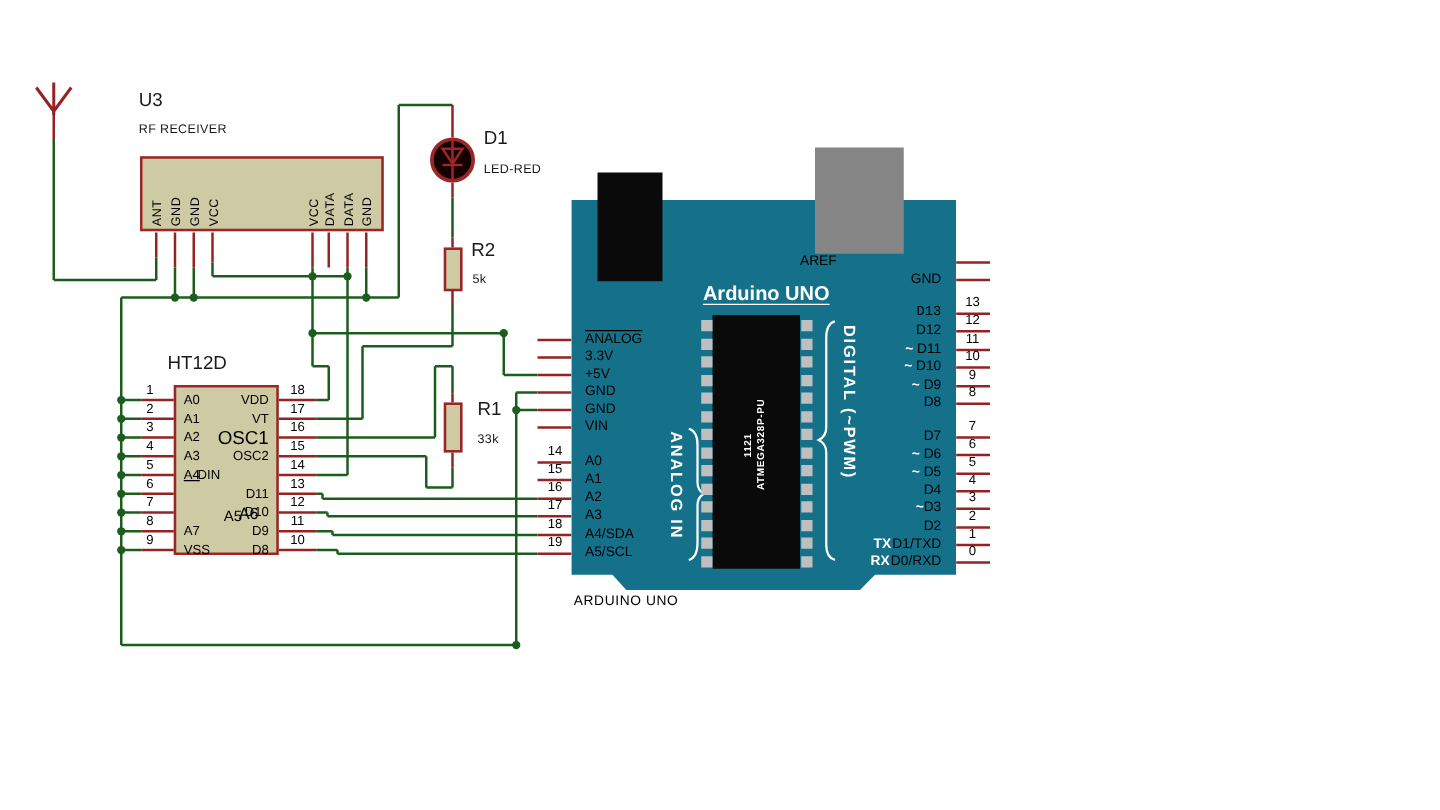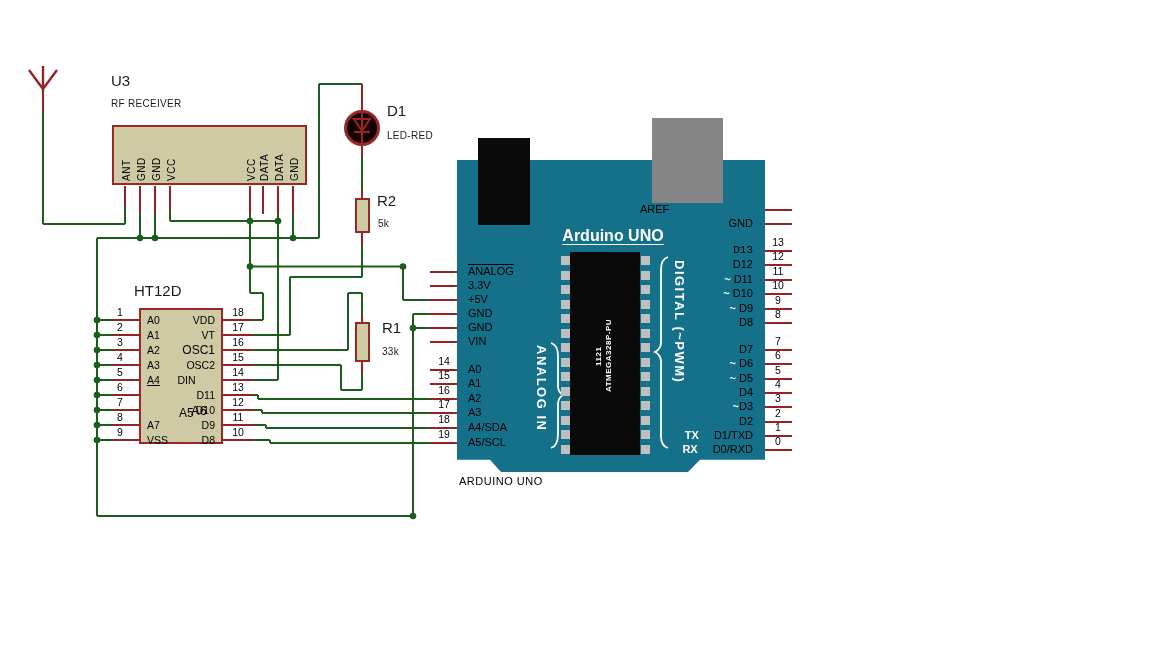--- a/index.html
+++ b/index.html
@@ -16,21 +16,21 @@
   .blk{position:absolute;background:#0a0a0a;}
   .usb{position:absolute;background:#858585;}
   .pad{position:absolute;width:9px;height:9px;background:#bfbfbf;}
   .wlbl{position:absolute;color:#fff;font-weight:bold;white-space:pre;}
   .boardtitle{position:absolute;left:546px;top:227px;width:134px;text-align:center;color:#fff;
               font-weight:bold;font-size:16px;text-decoration:underline;text-underline-offset:3px;}
   .vwhite{transform-origin:0 0;transform:rotate(90deg);font-size:13px;letter-spacing:1.5px;}
   .chiptxt{transform-origin:0 0;transform:rotate(-90deg);font-size:8px;color:#fff;letter-spacing:.5px;white-space:pre;}
   .ov{text-decoration:overline;}
   .pwm{color:#fff;font-weight:bold;}
-  .pref{color:#fff;font-weight:bold;margin-right:15px;}
+  .pref{color:#fff;font-weight:bold;margin-right:1px;}
   .led{position:absolute;left:344px;top:110px;width:36px;height:36px;border-radius:50%;
        box-sizing:border-box;border:3px solid #9a2626;background:#140000;}
   svg.overlay{position:absolute;left:0;top:0;pointer-events:none;}
   .caption{font-size:11px;letter-spacing:.5px;}
 </style>
 </head>
 <body>
 
 <div id="canvas">
 
@@ -248,25 +248,25 @@
     <div class="lbl " style="left: 147px; top: 404px; font-size: 13px; margin-left: 44px;">A6</div>
     <div class="lbl num" style="left: 106px; top: 396px; width: 28px;">7</div>
     <div class="lbl " style="left: 147px; top: 419px; font-size: 10.5px;">A7</div>
     <div class="lbl num" style="left: 106px; top: 411px; width: 28px;">8</div>
     <div class="lbl " style="left: 147px; top: 434px; font-size: 10.5px;">VSS</div>
     <div class="lbl num" style="left: 106px; top: 426px; width: 28px;">9</div>
     <div class="lbl " style="left: 158px; top: 314px; width: 57px; text-align: right; font-size: 10.5px;">VDD</div>
     <div class="lbl num" style="left: 224px; top: 306px; width: 28px;">18</div>
     <div class="lbl " style="left: 158px; top: 329px; width: 57px; text-align: right; font-size: 10.5px;">VT</div>
     <div class="lbl num" style="left: 224px; top: 321px; width: 28px;">17</div>
-    <div class="lbl " style="left: 158px; top: 344px; width: 57px; text-align: right; font-size: 12px;">OSC1</div>
+    <div class="lbl " style="left: 158px; top: 344px; width: 57px; text-align: right; font-size: 15px;">OSC1</div>
     <div class="lbl num" style="left: 224px; top: 336px; width: 28px;">16</div>
     <div class="lbl " style="left: 158px; top: 359px; width: 57px; text-align: right; font-size: 10.5px;">OSC2</div>
     <div class="lbl num" style="left: 224px; top: 351px; width: 28px;">15</div>
-    <div class="lbl " style="left: 158px; top: 374px; width: 57px; text-align: center; font-size: 10.5px;">DIN</div>
+    <div class="lbl " style="left: 158px; top: 374px; width: 57px; text-align: left; font-size: 10.5px;">DIN</div>
     <div class="lbl num" style="left: 224px; top: 366px; width: 28px;">14</div>
     <div class="lbl " style="left: 158px; top: 389px; width: 57px; text-align: right; font-size: 10.5px;">D11</div>
     <div class="lbl num" style="left: 224px; top: 381px; width: 28px;">13</div>
     <div class="lbl " style="left: 158px; top: 404px; width: 57px; text-align: right; font-size: 10.5px;">D10</div>
     <div class="lbl num" style="left: 224px; top: 396px; width: 28px;">12</div>
     <div class="lbl " style="left: 158px; top: 419px; width: 57px; text-align: right; font-size: 10.5px;">D9</div>
     <div class="lbl num" style="left: 224px; top: 411px; width: 28px;">11</div>
     <div class="lbl " style="left: 158px; top: 434px; width: 57px; text-align: right; font-size: 10.5px;">D8</div>
     <div class="lbl num" style="left: 224px; top: 426px; width: 28px;">10</div>
     <div class="lbl ov" style="left: 468px; top: 265px;">ANALOG</div>

